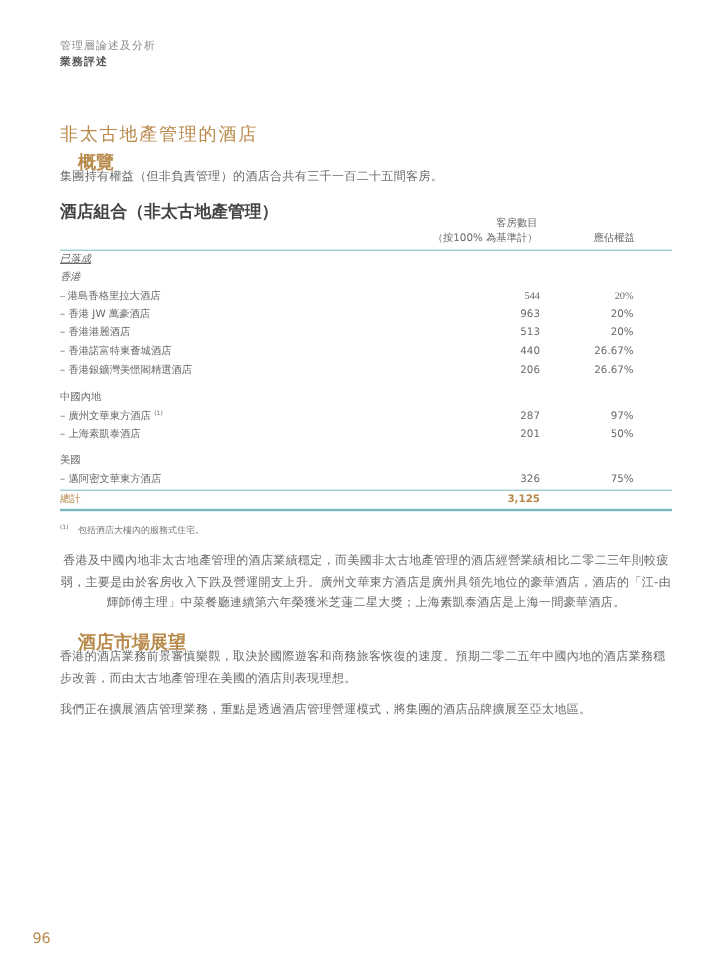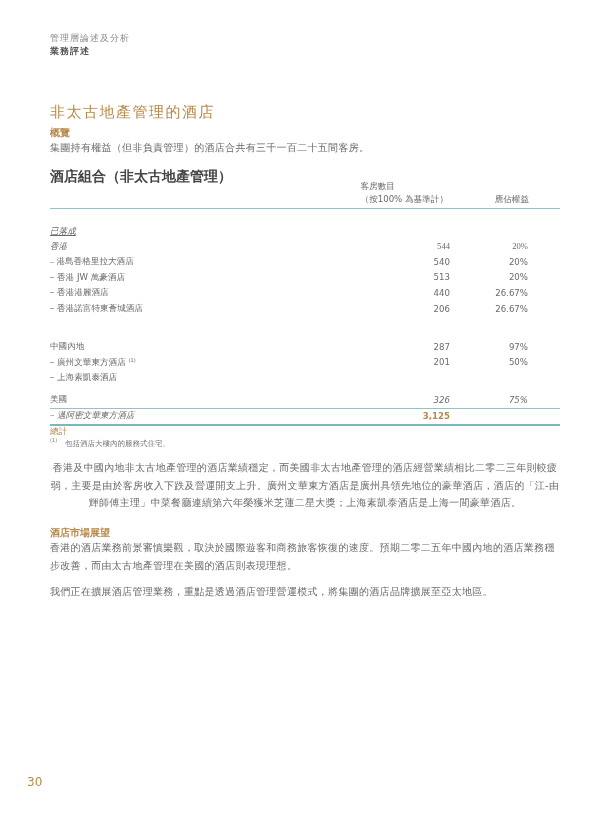--- a/index.html
+++ b/index.html
@@ -1,28 +1,28 @@
 <!DOCTYPE html>
 <html><head>
 <meta charset="utf-8">
 <style>
   html, body { margin:0; padding:0; background:#ffffff; }
   body { width:600px; height:814px; position:relative; overflow:hidden;
          font-family:"DejaVu Sans", "Liberation Sans", sans-serif; color:#6d6d6d; }
   .hdr1 { position:absolute; left:50px; top:32px; font-size:9px; color:#8a8a8a; letter-spacing:1px; }
   .hdr2 { position:absolute; left:50px; top:45px; font-size:9px; color:#555; font-weight:bold; letter-spacing:1px; }
   .title { position:absolute; left:50px; top:103px; font-size:15px; color:#b8894a; letter-spacing:1.5px; }
-  .sub { position:absolute; font-size:10px; color:#b8894a; font-weight:bold; left:50px; }
+  .sub { position:absolute; font-size:15px; color:#b8894a; font-weight:bold; left:65px; }
   .para { position:absolute; left:50px; font-size:10px; color:#6a6a6a; line-height:17.5px; width:510px; letter-spacing:0.3px; }
   .tbl-title { position:absolute; left:50px; top:168px; font-size:14px; color:#444; font-weight:bold; }
-  .colh { position:absolute; font-size:8.6px; color:#6a6a6a; line-height:13px; }
+  .colh { position:absolute; font-size:8.6px; color:#6a6a6a; text-align:right; line-height:13px; }
   .hline { position:absolute; left:50px; width:510px; height:1px; background:#8fc5c9; }
   .hline.thick { height:2px; background:#79b8bd; }
   .row { position:absolute; left:50px; width:510px; height:18px; font-size:8.6px; line-height:18px; color:#6a6a6a; }
-  .row .lbl { position:absolute; left:0;margin-top:15px; }
+  .row .lbl { position:absolute; left:0; }
   .row .rooms { position:absolute; right:110px; text-align:center; }
   .row .pct { position:absolute; right:32px; text-align:right; }
   .row sup { font-size:5px; vertical-align:top; position:relative; top:-2px; }
   .italic-under { font-style:italic; text-decoration:underline; }
   .total { color:#b8894a; }
   .total .rooms { font-weight:bold; }
   .foot { position:absolute; left:50px; top:437px; font-size:7.5px; color:#777; }
   .foot sup { font-size:5px; margin-right:8px; }
   .pageno { position:absolute; left:27px; top:775px; font-size:12px; color:#b8894a; }
 </style>
@@ -54,34 +54,35 @@
 <div class="row" style="top:222px;font-style:italic;">
   <span class="lbl">香港</span>
 </div>
 <div class="row" style="top:237px;font-family:Liberation Serif, serif;">
   <span class="lbl">– 港島香格里拉大酒店</span>
   <span class="rooms">544</span>
   <span class="pct">20%</span>
 </div>
 <div class="row" style="top:253px;">
   <span class="lbl">– 香港 JW 萬豪酒店</span>
-  <span class="rooms">540</span>
+  <span class="rooms">963</span>
   <span class="pct">20%</span>
 </div>
 <div class="row" style="top:268px;">
   <span class="lbl">– 香港港麗酒店</span>
   <span class="rooms">513</span>
   <span class="pct">20%</span>
 </div>
 <div class="row" style="top:284px;">
   <span class="lbl">– 香港諾富特東薈城酒店</span>
   <span class="rooms">440</span>
   <span class="pct">26.67%</span>
 </div>
 <div class="row" style="top:300px;">
+  <span class="lbl">– 香港銀鑛灣美憬閣精選酒店</span>
   <span class="rooms">206</span>
   <span class="pct">26.67%</span>
 </div>
 
 <div class="row" style="top:322px;">
   <span class="lbl">中國內地</span>
 </div>
 <div class="row" style="top:338px;">
   <span class="lbl"><span>– 廣州文華東方酒店</span> <sup>(1)</sup></span>
   <span class="rooms">287</span>
@@ -89,21 +90,21 @@
 </div>
 <div class="row" style="top:353px;">
   <span class="lbl">– 上海素凱泰酒店</span>
   <span class="rooms">201</span>
   <span class="pct">50%</span>
 </div>
 
 <div class="row" style="top:375px;">
   <span class="lbl">美國</span>
 </div>
-<div class="row" style="top:391px;font-style:italic;">
+<div class="row" style="top:391px;">
   <span class="lbl">– 邁阿密文華東方酒店</span>
   <span class="rooms">326</span>
   <span class="pct">75%</span>
 </div>
 
 <div class="hline" style="top:408px;"></div>
 <div class="row total" style="top:407px;">
   <span class="lbl">總計</span>
   <span class="rooms">3,125</span>
 </div>
@@ -112,13 +113,13 @@
 <div class="foot">
   <sup>(1)</sup><span>包括酒店大樓內的服務式住宅。</span>
 </div>
 
 <div class="para" style="top:459px;text-align:center;">香港及中國內地非太古地產管理的酒店業績穩定，而美國非太古地產管理的酒店經營業績相比二零二三年則較疲弱，主要是由於客房收入下跌及營運開支上升。廣州文華東方酒店是廣州具領先地位的豪華酒店，酒店的「江-由輝師傅主理」中菜餐廳連續第六年榮獲米芝蓮二星大獎；上海素凱泰酒店是上海一間豪華酒店。</div>
 
 <div class="sub" style="top:526px;">酒店市場展望</div>
 <div class="para" style="top:539px;">香港的酒店業務前景審慎樂觀，取決於國際遊客和商務旅客恢復的速度。預期二零二五年中國內地的酒店業務穩步改善，而由太古地產管理在美國的酒店則表現理想。</div>
 <div class="para" style="top:583px;">我們正在擴展酒店管理業務，重點是透過酒店管理營運模式，將集團的酒店品牌擴展至亞太地區。</div>
 
-<div class="pageno">30</div>
+<div class="pageno">96</div>
 
 </body></html>

